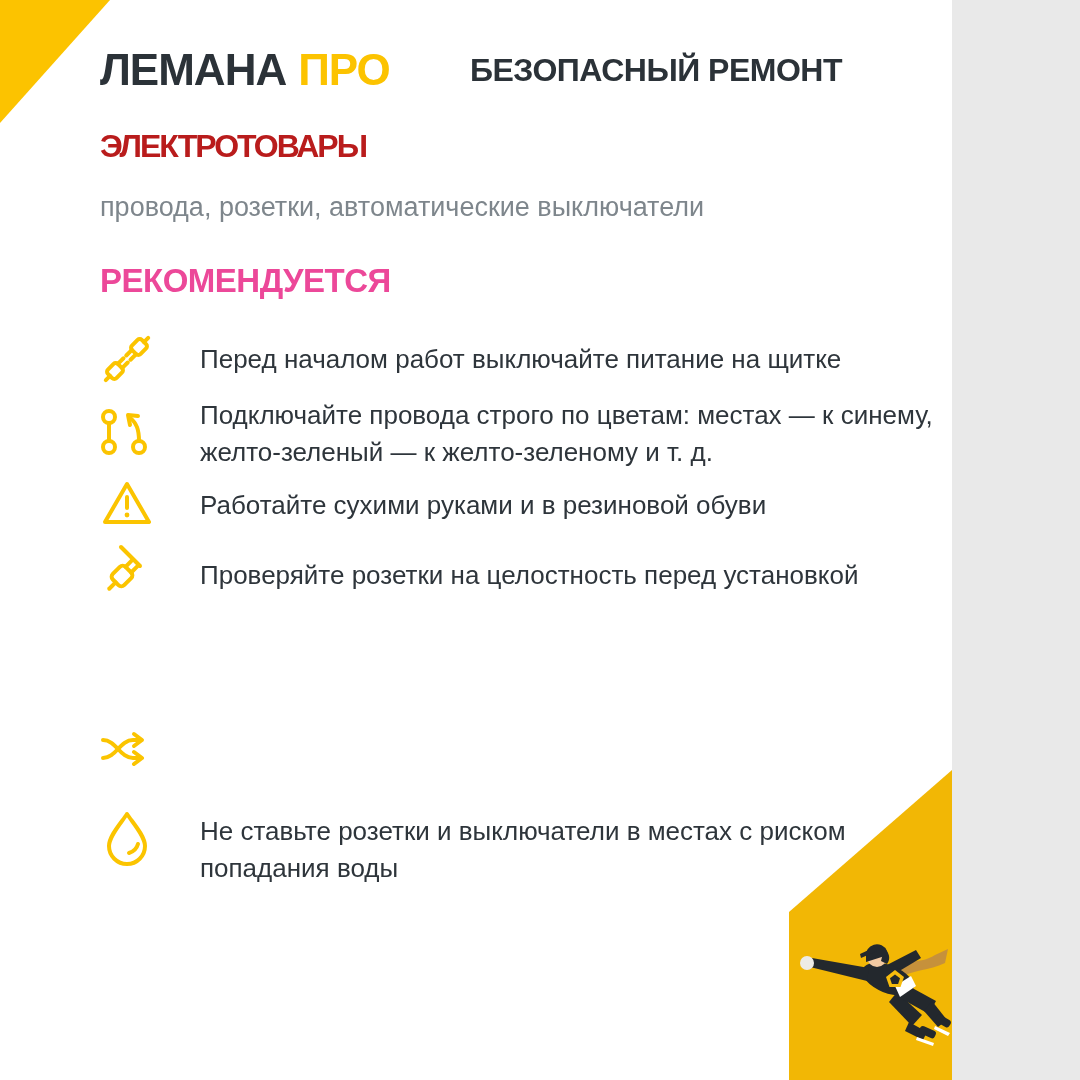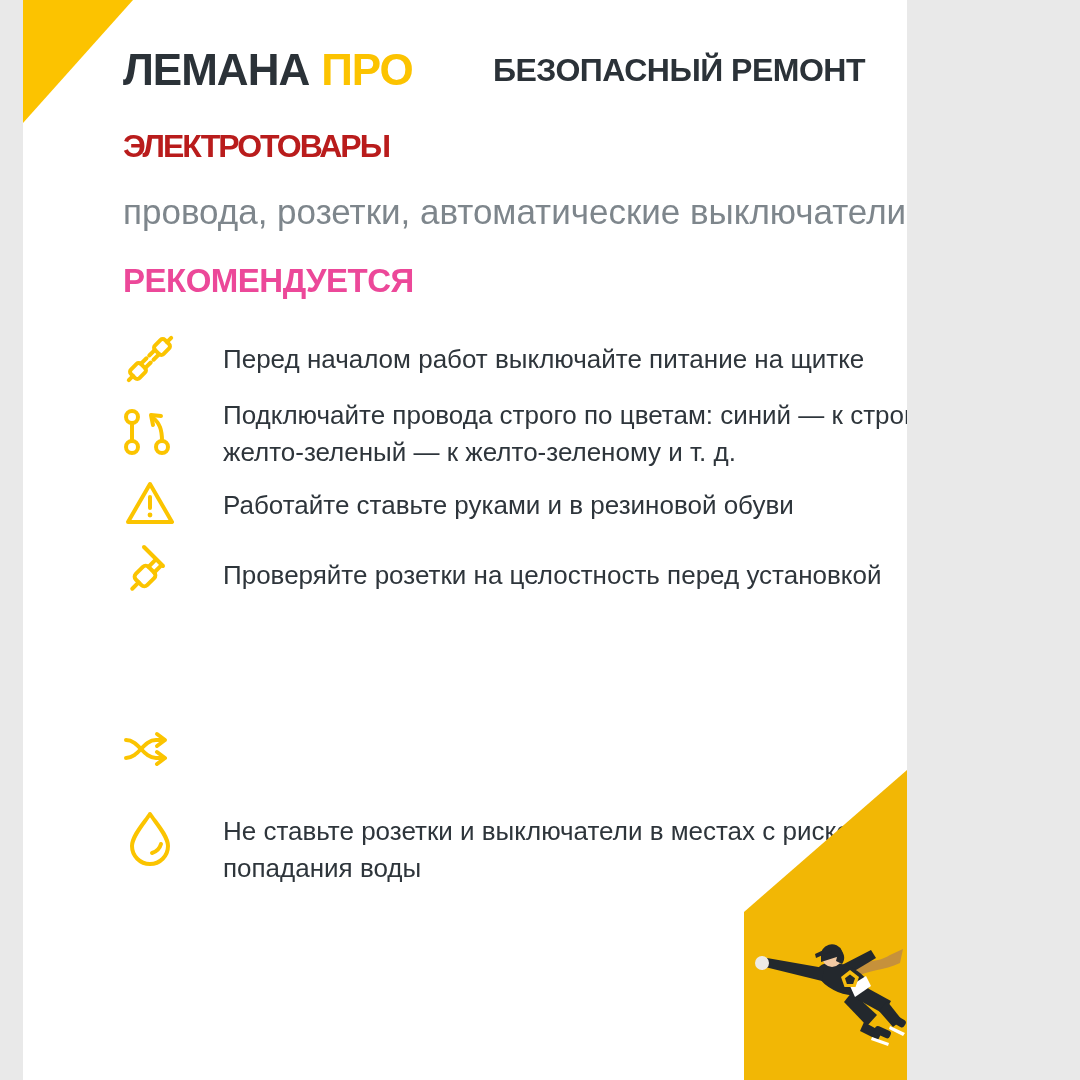--- a/index.html
+++ b/index.html
@@ -1,37 +1,37 @@
 <!DOCTYPE html>
 <html><head>
 <meta charset="utf-8">
 <style>
   html,body{margin:0;padding:0;background:#e9e9e9;}
   .poster{
-    position:relative;width:884px;height:1080px;background:#ffffff;
-    overflow:hidden;font-family:"Liberation Sans", sans-serif;color:#2b3238;margin-left:23px;
+    position:relative;width:952px;height:1080px;background:#ffffff;
+    overflow:hidden;font-family:"Liberation Sans", sans-serif;color:#2b3238;
   }
   .corner-tl{
     position:absolute;left:0;top:0;width:110px;height:123px;
     background:#fcc300;clip-path:polygon(0 0,100% 0,0 100%);
   }
   .header{position:absolute;left:100px;top:44px;height:52px;line-height:52px;white-space:nowrap;}
   .logo{font-size:44px;font-weight:bold;letter-spacing:-1px;display:inline-block;}
   .logo .part1{color:#2b3238;}
   .logo .part2{color:#fcc300;margin-left:12px;}
   .doc-title{
     position:absolute;left:470px;top:44px;height:52px;line-height:52px;
     font-size:32px;font-weight:bold;letter-spacing:-0.5px;color:#2b3238;white-space:nowrap;
   }
   .h1{
     position:absolute;left:100px;top:128px;font-size:32px;font-weight:bold;
     letter-spacing:-2px;color:#b91c1c;white-space:nowrap;
   }
   .subtitle{
-    position:absolute;left:100px;top:192px;font-size:35px;color:#7e868c;white-space:nowrap;
+    position:absolute;left:100px;top:192px;font-size:27px;color:#7e868c;white-space:nowrap;
   }
   .section-h{
     position:absolute;left:100px;font-size:33px;font-weight:bold;
     letter-spacing:-0.5px;color:#ec4899;white-space:nowrap;
   }
   .sec-rec{top:262px;}
   .sec-not{top:640px;}
   .item-icon{position:absolute;left:96px;width:62px;height:62px;}
   .item-text{
     position:absolute;left:200px;width:820px;font-size:26px;line-height:37px;
@@ -86,31 +86,31 @@
   <div class="item-icon i2-icon">
     <svg class="icon-svg" viewBox="0 0 62 62" fill="none" stroke="#fbc400" stroke-width="4" stroke-linecap="round" stroke-linejoin="round">
       <circle cx="13" cy="15" r="6"></circle>
       <circle cx="13" cy="45" r="6"></circle>
       <line x1="13" y1="21" x2="13" y2="39"></line>
       <circle cx="43" cy="45" r="6"></circle>
       <path d="M43 39 C43 28 41 21 33 15"></path>
       <path d="M34 23 L32 13 L42 14"></path>
     </svg>
   </div>
-  <div class="item-text i2-text">Подключайте провода строго по цветам: синий — к строго,
+  <div class="item-text i2-text">Подключайте провода строго по цветам: местах — к синему,
 желто-зеленый — к желто-зеленому и т. д.</div>
 
   <div class="item-icon i3-icon">
     <svg class="icon-svg" viewBox="0 0 62 62" fill="none" stroke="#fbc400" stroke-width="4" stroke-linecap="round" stroke-linejoin="round">
       <path d="M31 10 L53 48 L9 48 Z"></path>
       <line x1="31" y1="23" x2="31" y2="34"></line>
       <circle cx="31" cy="41" r="2.4" fill="#fbc400" stroke="none"></circle>
     </svg>
   </div>
-  <div class="item-text i3-text">Работайте ставьте руками и в резиновой обуви</div>
+  <div class="item-text i3-text">Работайте сухими руками и в резиновой обуви</div>
 
   <div class="item-icon i4-icon">
     <svg class="icon-svg" viewBox="0 0 62 62" fill="none" stroke="#fbc400" stroke-width="4" stroke-linecap="round" stroke-linejoin="round">
       <g transform="translate(26,36) rotate(-45)">
         <rect x="-9" y="-8" width="18" height="16" rx="4"></rect>
         <line x1="9" y1="-4" x2="18" y2="-4"></line>
           <line x1="9" y1="4" x2="18" y2="4"></line>
         <line x1="-9" y1="0" x2="-18" y2="0"></line>
       </g>
       <line x1="25" y1="7" x2="44" y2="26"></line>

